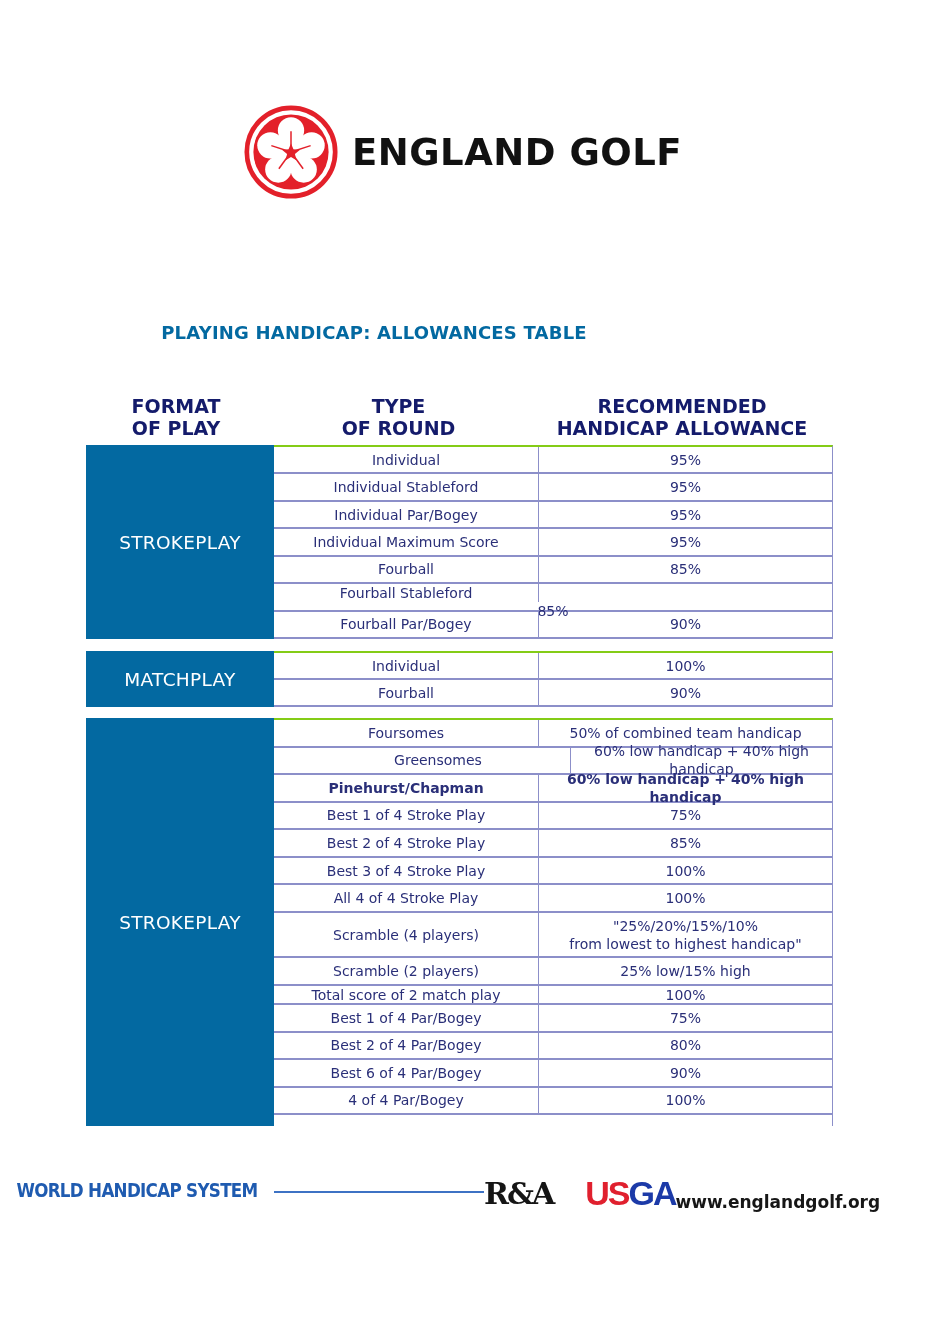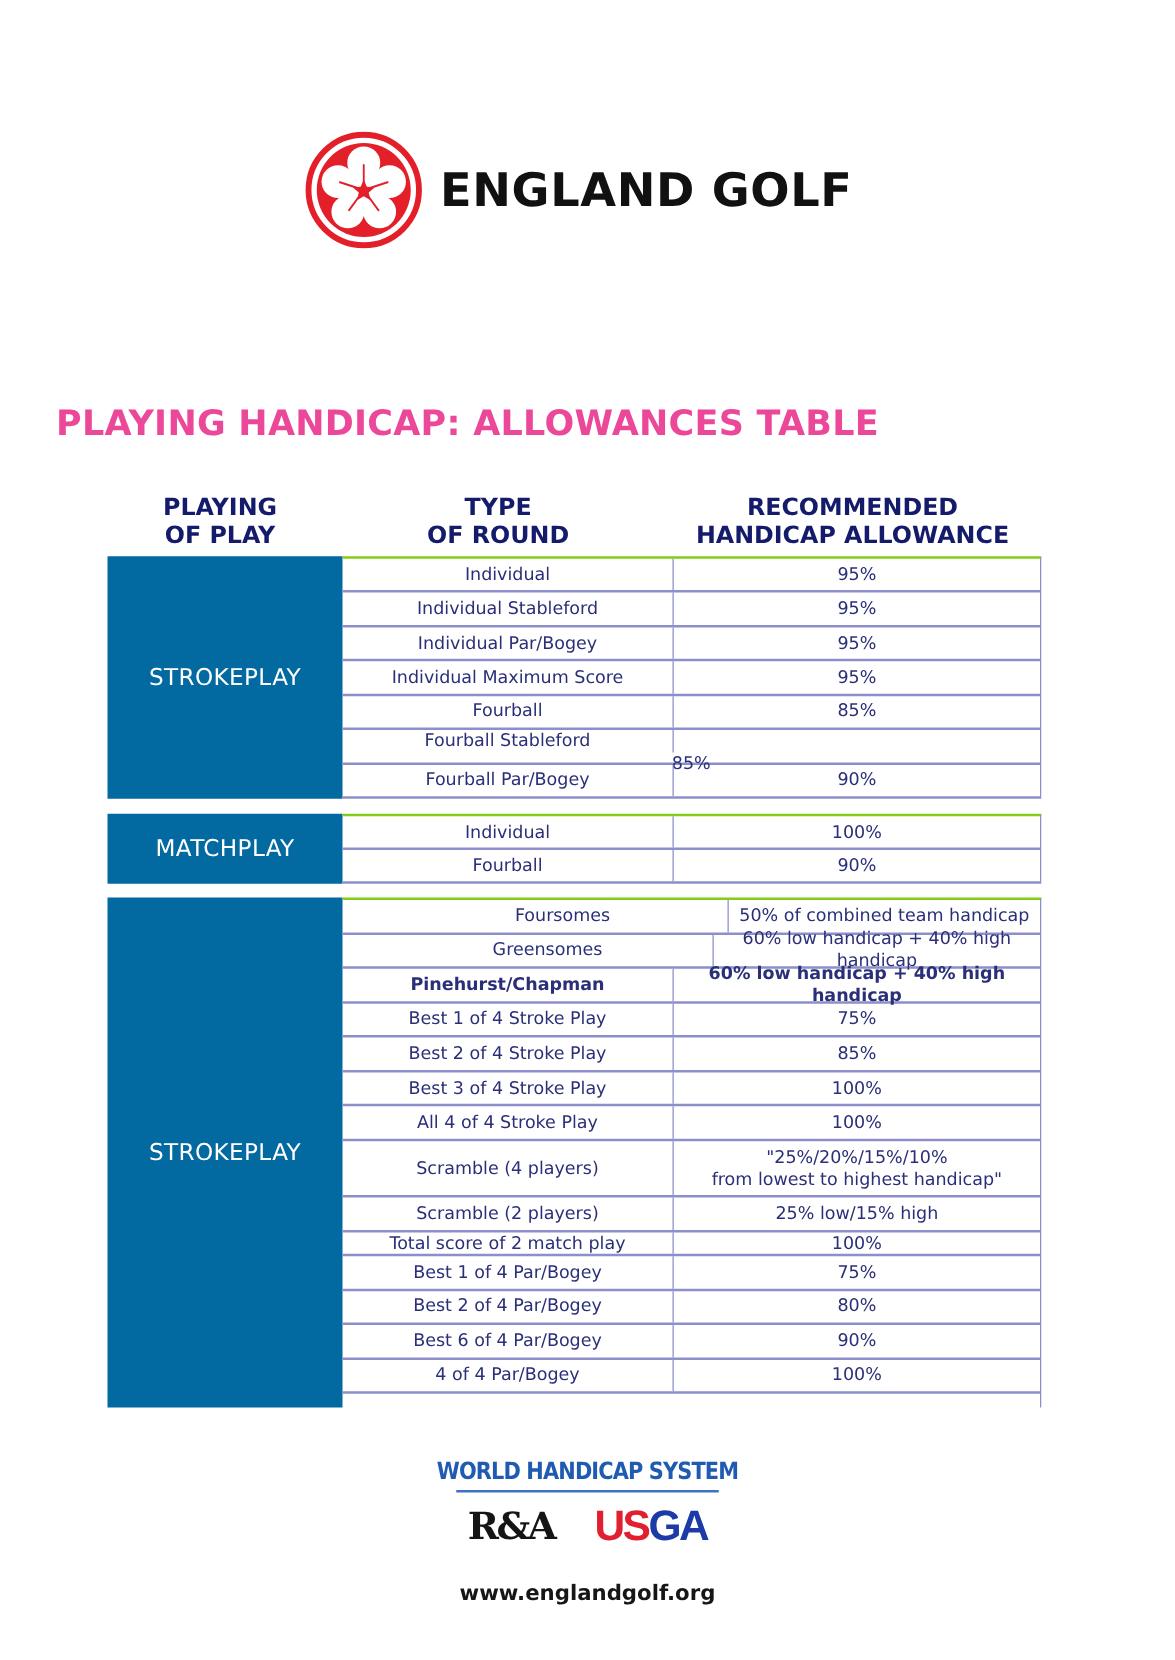--- a/index.html
+++ b/index.html
@@ -3,36 +3,36 @@
   <meta charset="utf-8">
   <style>
     * { box-sizing: border-box; margin: 0; padding: 0; }
     html, body { width: 940px; height: 1328px; background: #ffffff; overflow: hidden; }
     body { position: relative; font-family: "DejaVu Sans", sans-serif; color: #1b1f6e; }
 
     .logo { position: absolute; left: 244px; top: 104px; width: 440px; height: 96px; display: flex; align-items: center; }
     .logo svg { width: 94px; height: 94px; flex: 0 0 auto; }
     .logo-text { margin-left: 14px; font-family: "DejaVu Sans", sans-serif; font-size: 37px; font-weight: 700; color: #111111; letter-spacing: 0.5px; }
 
-    .title { position: absolute; left: 0; width: 748px; top: 322px; text-align: center; font-size: 28px; font-weight: bold; color: #ec4899; letter-spacing: 0.2px; }
+    .title { position: absolute; left: 0; width: 748px; top: 322px; text-align: center; font-size: 18px; font-weight: bold; color: #0369a1; letter-spacing: 0.2px; }
 
     .col-head { position: absolute; top: 395px; text-align: center; font-size: 19px; font-weight: bold; line-height: 22px; color: #141b6b; }
     .ch-1 { left: 86px; width: 180px; }
     .ch-2 { left: 266px; width: 265px; }
     .ch-3 { left: 531px; width: 302px; }
 
     .section { position: absolute; left: 86px; width: 747px; display: flex; }
     .fmt { width: 188px; background: #0369a1; color: #ffffff; display: flex; align-items: center; justify-content: center; font-size: 18.5px; letter-spacing: 0.3px; }
     .rows { flex: 1; border-top: 2px solid #84cc16; border-right: 1.5px solid #8c8fc9; }
     .row { display: flex; border-bottom: 2px solid #8c8fc9; }
     .cell { display: flex; align-items: center; justify-content: center; text-align: center; font-size: 14px; color: #2a2f78; line-height: 18px; }
     .c-type { width: 265px; border-right: 1.5px solid #8c8fc9; }
     .c-allow { flex: 1; }
 
-    .footer-wrap { position: absolute; left: 0; width: 940px; top: 1166px; display: flex; flex-direction: column; align-items: center; }
+    .footer-wrap { position: absolute; left: 0; width: 940px; top: 1166px; display: flex; flex-direction: row; align-items: center; }
     .whs { font-family: "DejaVu Sans", sans-serif; font-size: 19px; font-weight: bold; color: #1f5bb0; letter-spacing: -0.8px; transform: scaleX(0.88); }
     .whs-line { width: 210px; height: 2px; background: #3d72c4; margin-top: 4px; }
     .partners { display: flex; align-items: center; margin-top: 8px; gap: 32px; }
     .ra { font-family: "DejaVu Serif", serif; font-size: 30px; font-weight: bold; color: #151515; letter-spacing: -2px; }
     .usga { font-family: "Liberation Sans", sans-serif; font-size: 34px; font-weight: bold; letter-spacing: -2px; }
     .usga .us { color: #e0202e; }
     .usga .ga { color: #1c3aa8; }
     .url { margin-top: 24px; font-size: 17px; font-weight: bold; color: #161616; }
   </style>
 </head>
@@ -60,21 +60,21 @@
       <line x1="50" y1="50" x2="29.1" y2="43.2"></line>
     </g>
     <polygon fill="#e3202a" points="50,41 52.6,47.2 59.3,47.8 54.2,52.2 55.7,58.8 50,55.3 44.3,58.8 45.8,52.2 40.7,47.8 47.4,47.2"></polygon>
   </svg>
   <span class="logo-text">ENGLAND GOLF</span>
 </div>
 
 <div class="title">PLAYING HANDICAP: ALLOWANCES TABLE</div>
 
 <div class="col-head ch-1">
-  <div>PLAYING</div>
+  <div>FORMAT</div>
   <div>OF PLAY</div>
 </div>
 <div class="col-head ch-2">
   <div>TYPE</div>
   <div>OF ROUND</div>
 </div>
 <div class="col-head ch-3">
   <div>RECOMMENDED</div>
   <div>HANDICAP ALLOWANCE</div>
 </div>
@@ -123,21 +123,21 @@
       <div class="row" style="height: 27px;">
         <div class="cell c-type">Fourball</div>
         <div class="cell c-allow">90%</div>
       </div>
     </div>
 </div>
 
 <div class="section" id="sec2" style="top:718px;height:408px;">
   <div class="fmt">STROKEPLAY</div>
   <div class="rows">
-      <div class="row" style="height: 27.5768px; padding-left: 44px;">
+      <div class="row" style="height: 27.5768px;">
         <div class="cell c-type">Foursomes</div>
         <div class="cell c-allow">50% of combined team handicap</div>
       </div>
       <div class="row" style="height: 27.5768px; padding-left: 32px;">
         <div class="cell c-type">Greensomes</div>
         <div class="cell c-allow">60% low handicap + 40% high handicap</div>
       </div>
       <div class="row" style="height: 27.5768px; font-weight: bold;">
         <div class="cell c-type">Pinehurst/Chapman</div>
         <div class="cell c-allow">60% low handicap + 40% high handicap</div>

